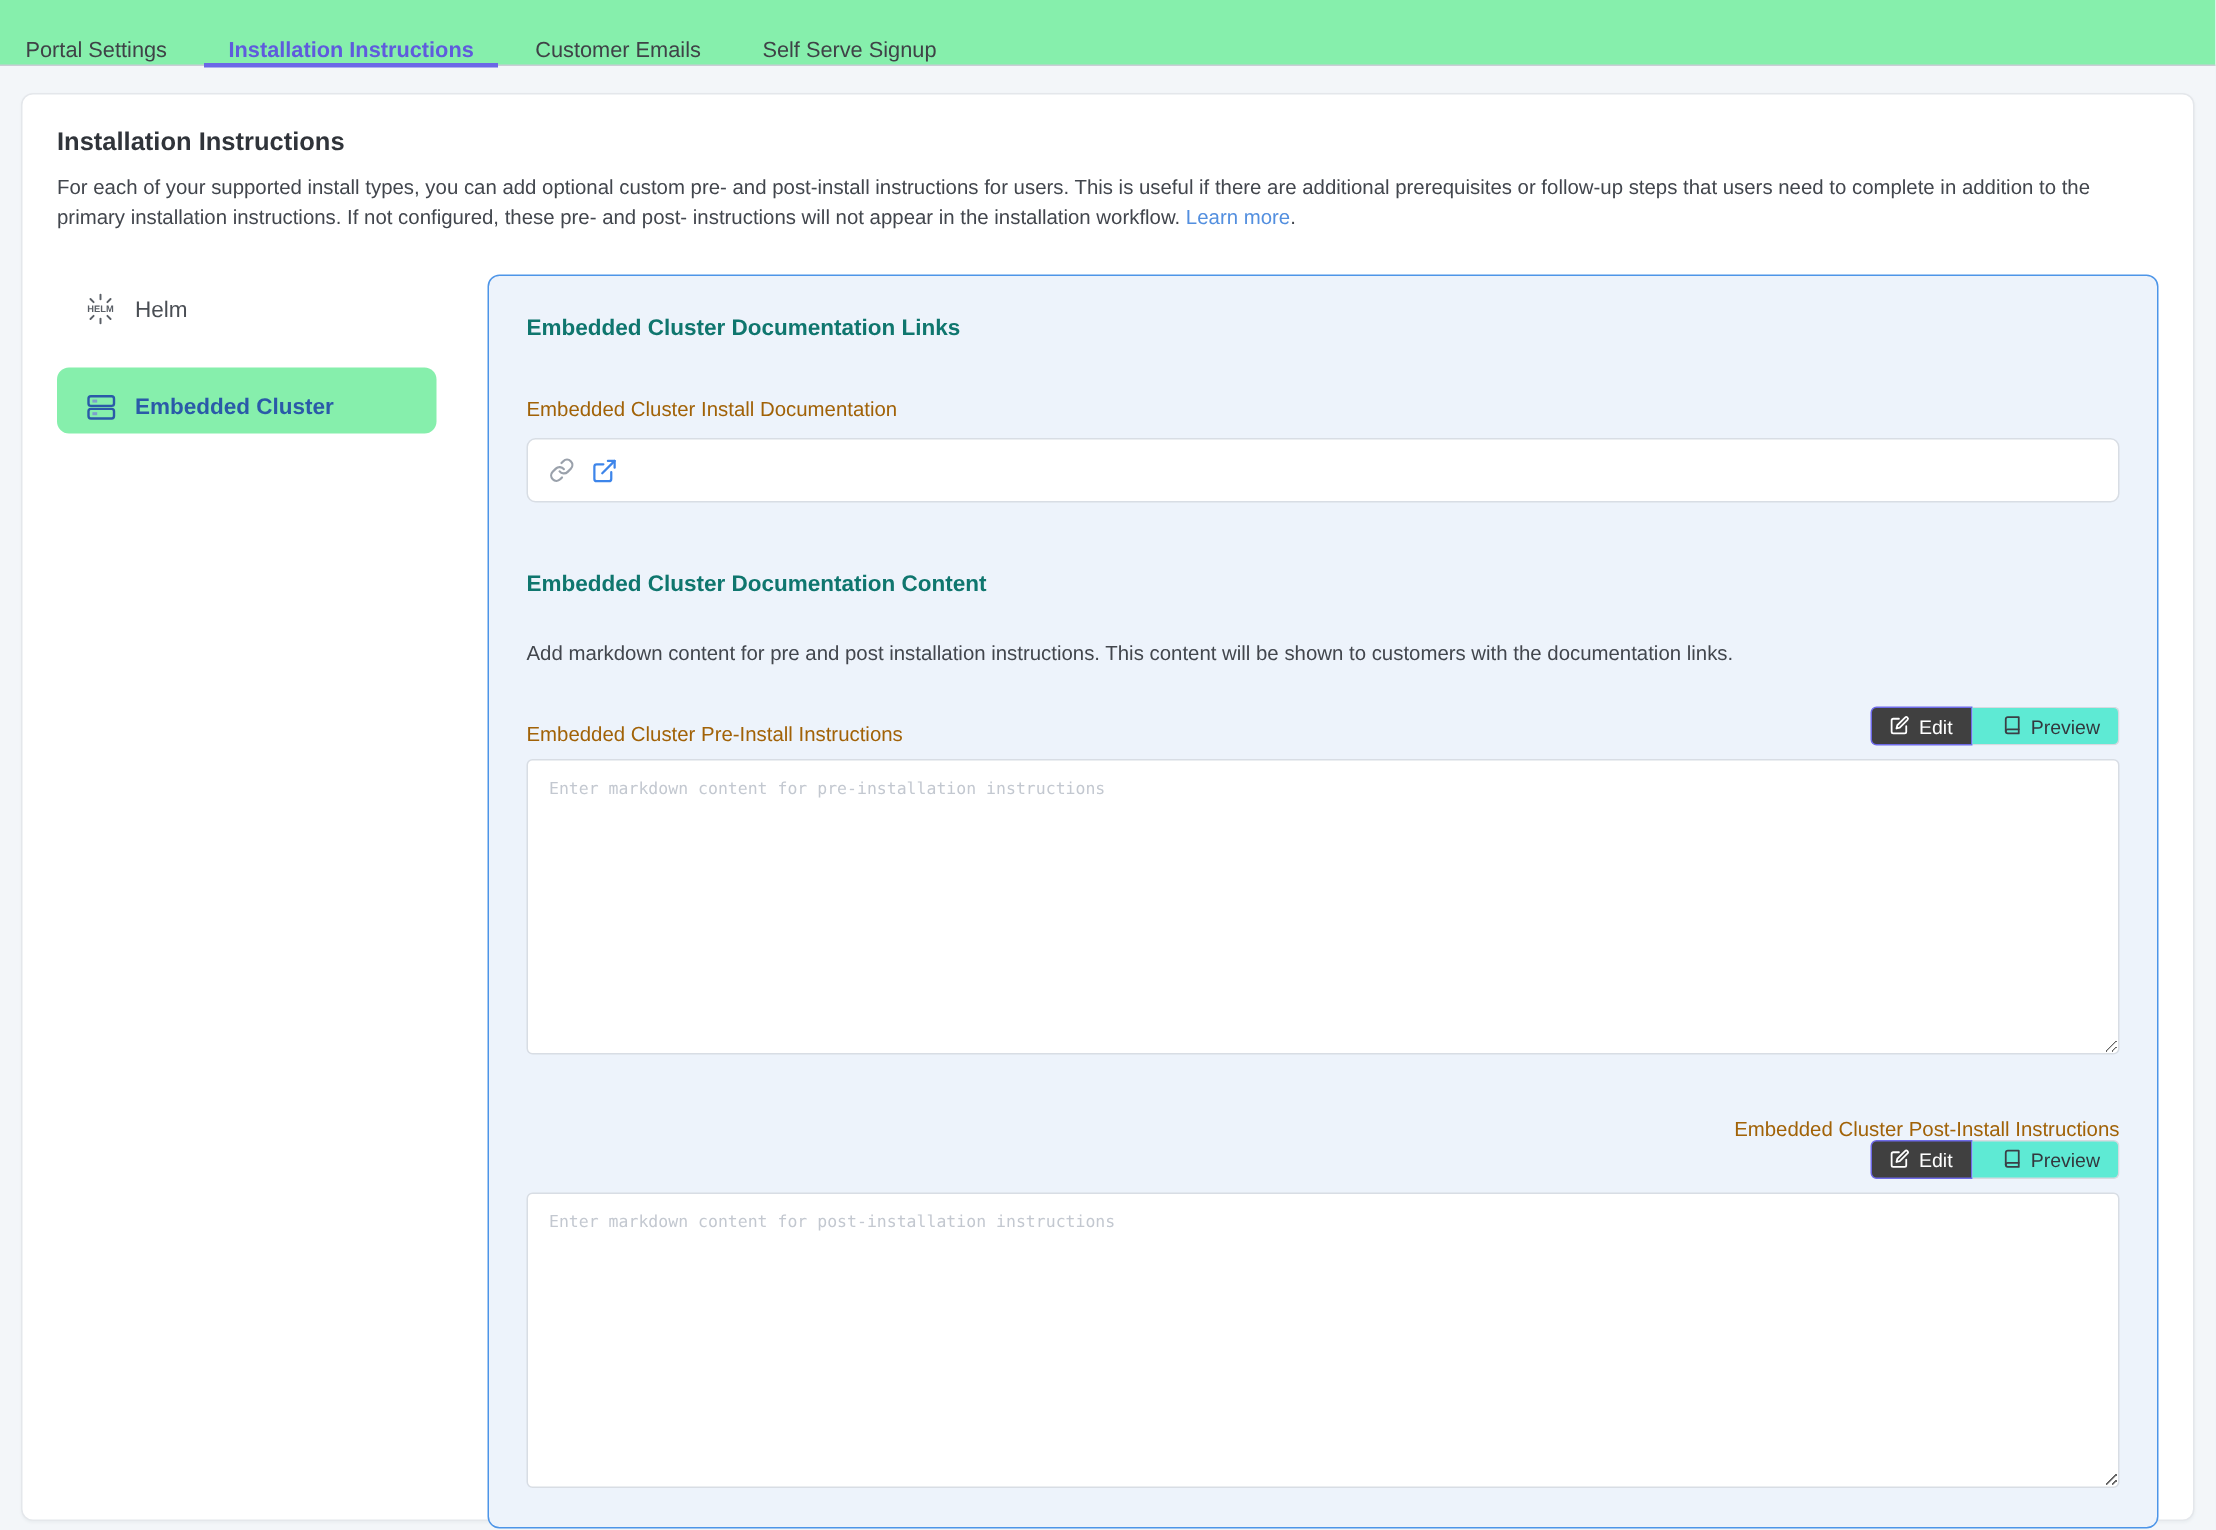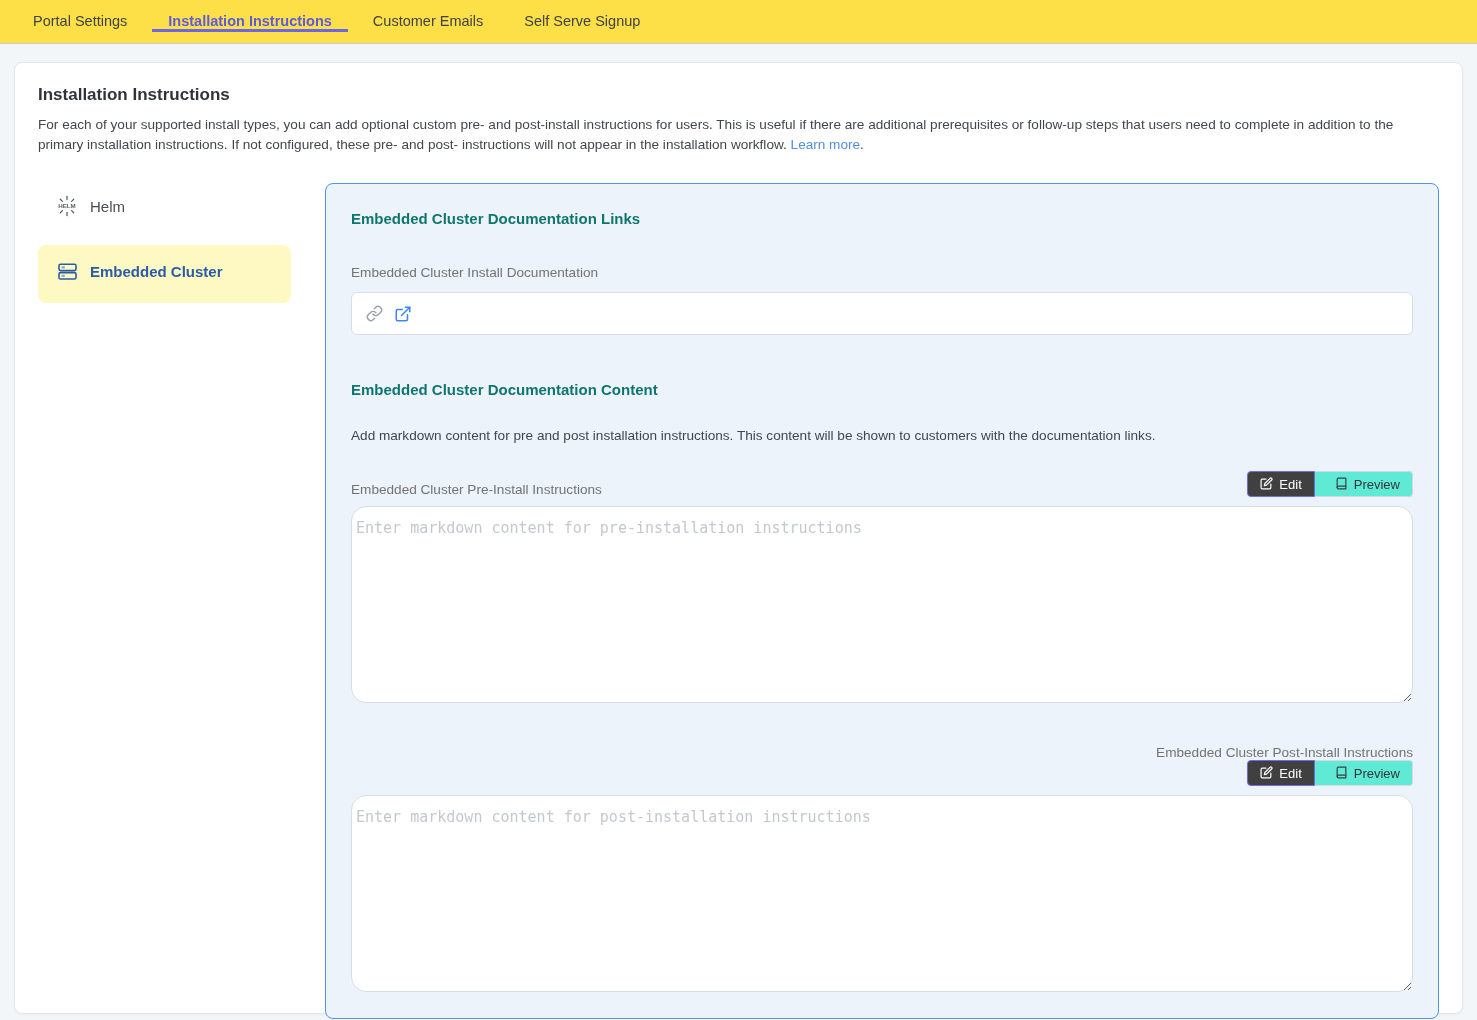--- a/index.html
+++ b/index.html
@@ -8,24 +8,24 @@
     font-family: "Liberation Sans", sans-serif;
     background: #f3f6f9;
     color: #3b3f45;
     overflow: hidden;
   }
 
   
   .tabbar {
     height: 44px;
     display: flex;
-    align-items: center;
+    align-items: flex-end;
     border-bottom: 1px solid #c9ced5;
-    padding-left: 17px;
-    background: #fde047;
+    padding-left: 1px;
+    background: #86efac;
   }
   .tab {
     display: flex;
     align-items: center;
     padding: 0 16px;
     margin-right: 9px;
     font-size: 14.5px;
     color: #3f4247;
     cursor: pointer;
     border-bottom: 3px solid transparent;
@@ -74,45 +74,45 @@
     align-items: center;
     padding: 12px 18px;
     border-radius: 8px;
     margin-bottom: 16px;
     cursor: pointer;
     font-size: 15px;
     color: #4a4e54;
   }
   .side-item .icn { width: 22px; height: 22px; margin-right: 12px; display: flex; align-items: center; justify-content: center; }
   .side-item.selected {
-    background: #fef9c3;
+    background: #86efac;
     color: #2a5aa8;
     font-weight: 700;
     padding-top: 15px;
-    padding-bottom: 21px;
+    padding-bottom: 7px;
   }
 
   
   .panel {
     flex: 1;
     margin-left: 34px;
     background: #edf3fb;
     border: 1px solid #4d95e8;
     border-radius: 8px;
     padding: 26px 25px 26px 25px;
     min-height: 818px;
   }
   .panel h2 {
     font-size: 15px;
     font-weight: 700;
     color: #0f766e;
   }
   .field-label {
     font-size: 13.6px;
-    color: #737373;
+    color: #a16207;
   }
   .mt-lg { margin-top: 38px; }
   .mt-xl { margin-top: 46px; }
 
   .url-box {
     margin-top: 12px;
     height: 43px;
     background: #ffffff;
     border: 1px solid #d8dde4;
     border-radius: 6px;
@@ -179,24 +179,24 @@
     padding-left: 20px;
   }
 
   textarea.md-area {
     display: block;
     width: 100%;
     height: 197px;
     margin-top: 9px;
     background: #ffffff;
     border: 1px solid #d8dde4;
-    border-radius: 15px;
-    padding: 12px 4px;
+    border-radius: 4px;
+    padding: 12px 14px;
     font-family: "DejaVu Sans Mono", "Liberation Mono", monospace;
-    font-size: 15px;
+    font-size: 11px;
     color: #3b3f45;
     resize: both;
     outline: none;
   }
   textarea.md-area::placeholder { color: #c3c8d0; }
   .post-head { margin-top: 42px; flex-direction: column; }
 </style>
 </head>
 <body>
 

